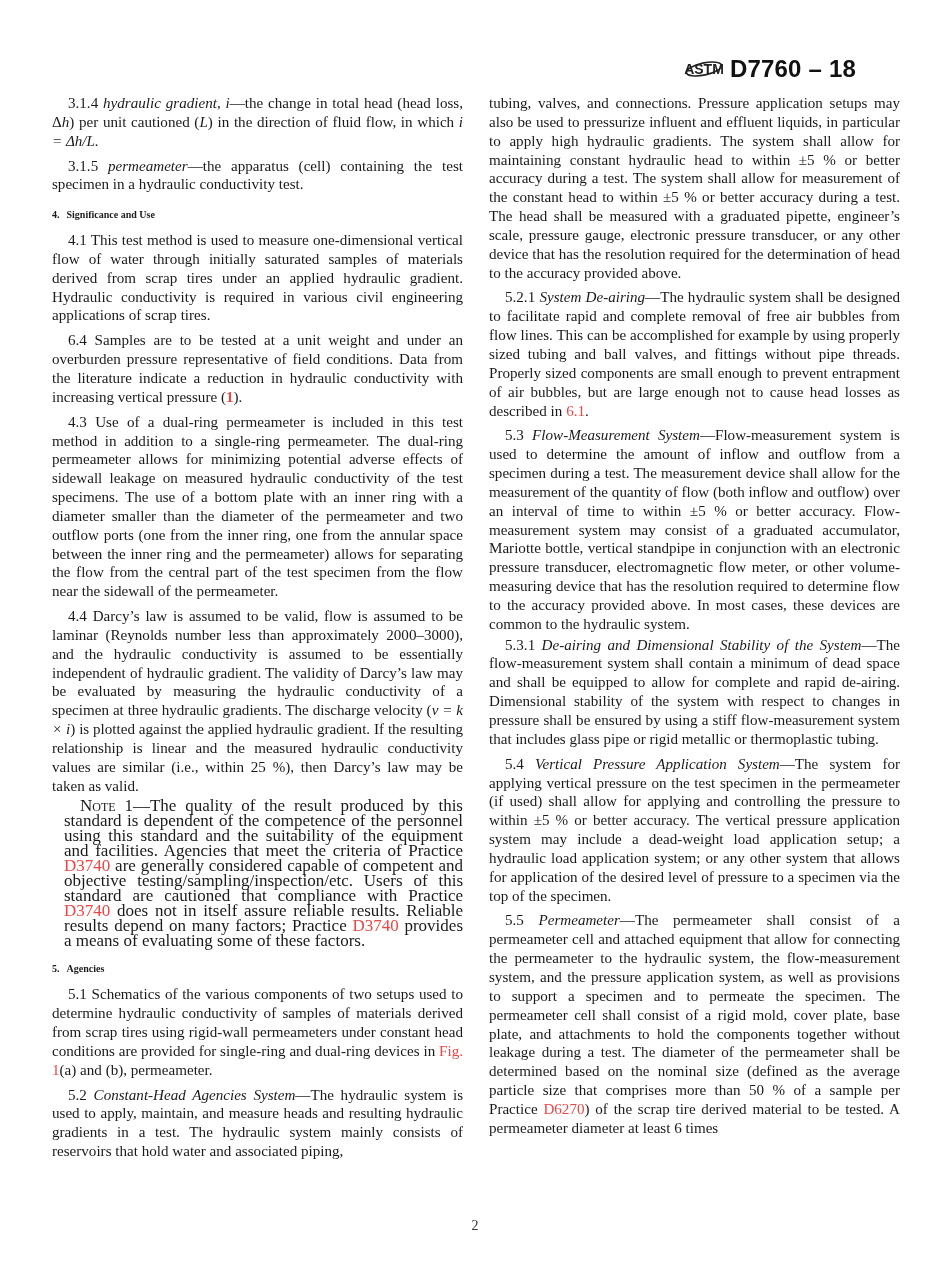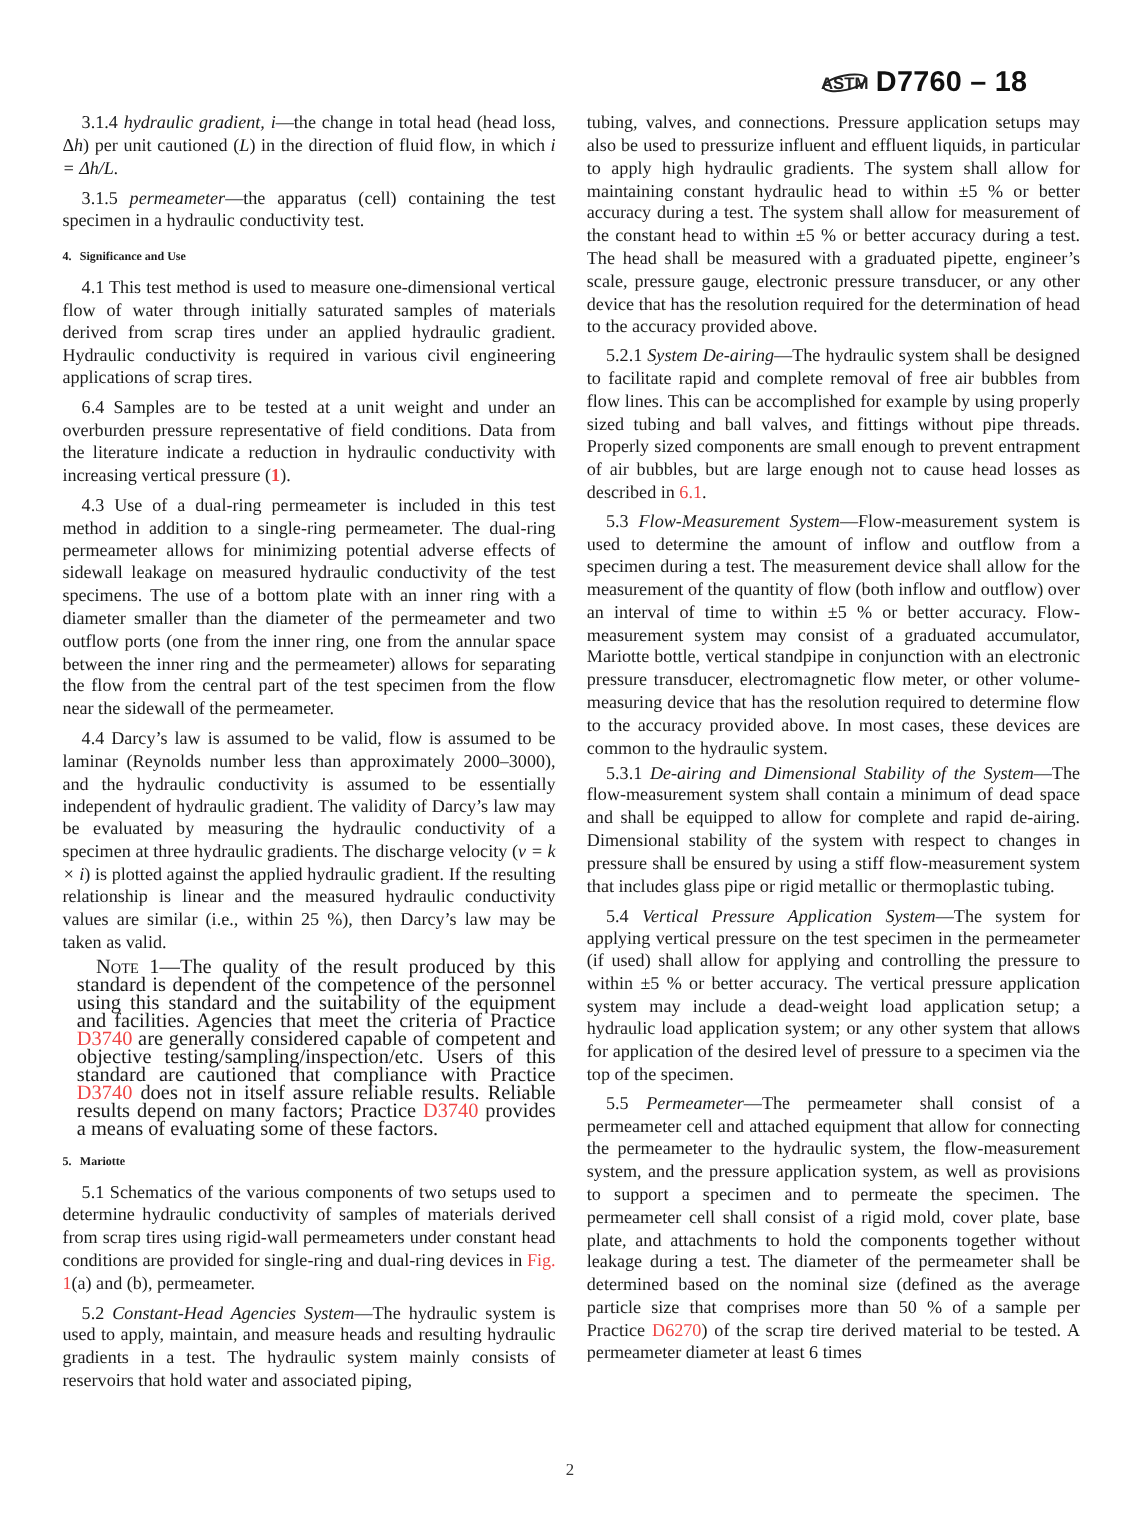--- a/index.html
+++ b/index.html
@@ -48,21 +48,21 @@
   <p class="p ind">4.1 This test method is used to measure one-dimensional vertical flow of water through initially saturated samples of materials derived from scrap tires under an applied hydraulic gradient. Hydraulic conductivity is required in various civil engineering applications of scrap tires.</p>
 
   <p class="p ind"><span>6.4 Samples are to be tested at a unit weight and under an overburden pressure representative of field conditions. Data from the literature indicate a reduction in hydraulic conductivity with increasing vertical pressure (</span><span class="link bold">1</span><span>).</span></p>
 
   <p class="p ind">4.3 Use of a dual-ring permeameter is included in this test method in addition to a single-ring permeameter. The dual-ring permeameter allows for minimizing potential adverse effects of sidewall leakage on measured hydraulic conductivity of the test specimens. The use of a bottom plate with an inner ring with a diameter smaller than the diameter of the permeameter and two outflow ports (one from the inner ring, one from the annular space between the inner ring and the permeameter) allows for separating the flow from the central part of the test specimen from the flow near the sidewall of the permeameter.</p>
 
   <p class="p ind" style="margin-bottom:2px"><span>4.4 Darcy’s law is assumed to be valid, flow is assumed to be laminar (Reynolds number less than approximately 2000–3000), and the hydraulic conductivity is assumed to be essentially independent of hydraulic gradient. The validity of Darcy’s law may be evaluated by measuring the hydraulic conductivity of a specimen at three hydraulic gradients. The discharge velocity (</span><i>v = k × i</i><span>) is plotted against the applied hydraulic gradient. If the resulting relationship is linear and the measured hydraulic conductivity values are similar (i.e., within 25 %), then Darcy’s law may be taken as valid.</span></p>
 
   <p class="note"><span class="smallcaps">Note 1</span><span>—The quality of the result produced by this standard is dependent of the competence of the personnel using this standard and the suitability of the equipment and facilities. Agencies that meet the criteria of Practice </span><span class="link">D3740</span><span> are generally considered capable of competent and objective testing/sampling/inspection/etc. Users of this standard are cautioned that compliance with Practice </span><span class="link">D3740</span><span> does not in itself assure reliable results. Reliable results depend on many factors; Practice </span><span class="link">D3740</span><span> provides a means of evaluating some of these factors.</span></p>
 
-  <div class="sec"><span class="num">5.</span><span>Mariotte</span></div>
+  <div class="sec"><span class="num">5.</span><span>Agencies</span></div>
 
   <p class="p ind"><span>5.1 Schematics of the various components of two setups used to determine hydraulic conductivity of samples of materials derived from scrap tires using rigid-wall permeameters under constant head conditions are provided for single-ring and dual-ring devices in </span><span class="link">Fig. 1</span><span>(a) and (b), permeameter.</span></p>
 
   <p class="p ind"><span>5.2</span> <i>Constant-Head Agencies System</i><span>—The hydraulic system is used to apply, maintain, and measure heads and resulting hydraulic gradients in a test. The hydraulic system mainly consists of reservoirs that hold water and associated piping,</span></p>
 </div>
 
 <div class="col col-right">
   <p class="p cont">tubing, valves, and connections. Pressure application setups may also be used to pressurize influent and effluent liquids, in particular to apply high hydraulic gradients. The system shall allow for maintaining constant hydraulic head to within ±5 % or better accuracy during a test. The system shall allow for measurement of the constant head to within ±5 % or better accuracy during a test. The head shall be measured with a graduated pipette, engineer’s scale, pressure gauge, electronic pressure transducer, or any other device that has the resolution required for the determination of head to the accuracy provided above.</p>
 
   <p class="p ind"><span>5.2.1</span> <i>System De-airing</i><span>—The hydraulic system shall be designed to facilitate rapid and complete removal of free air bubbles from flow lines. This can be accomplished for example by using properly sized tubing and ball valves, and fittings without pipe threads. Properly sized components are small enough to prevent entrapment of air bubbles, but are large enough not to cause head losses as described in </span><span class="link">6.1</span><span>.</span></p>

